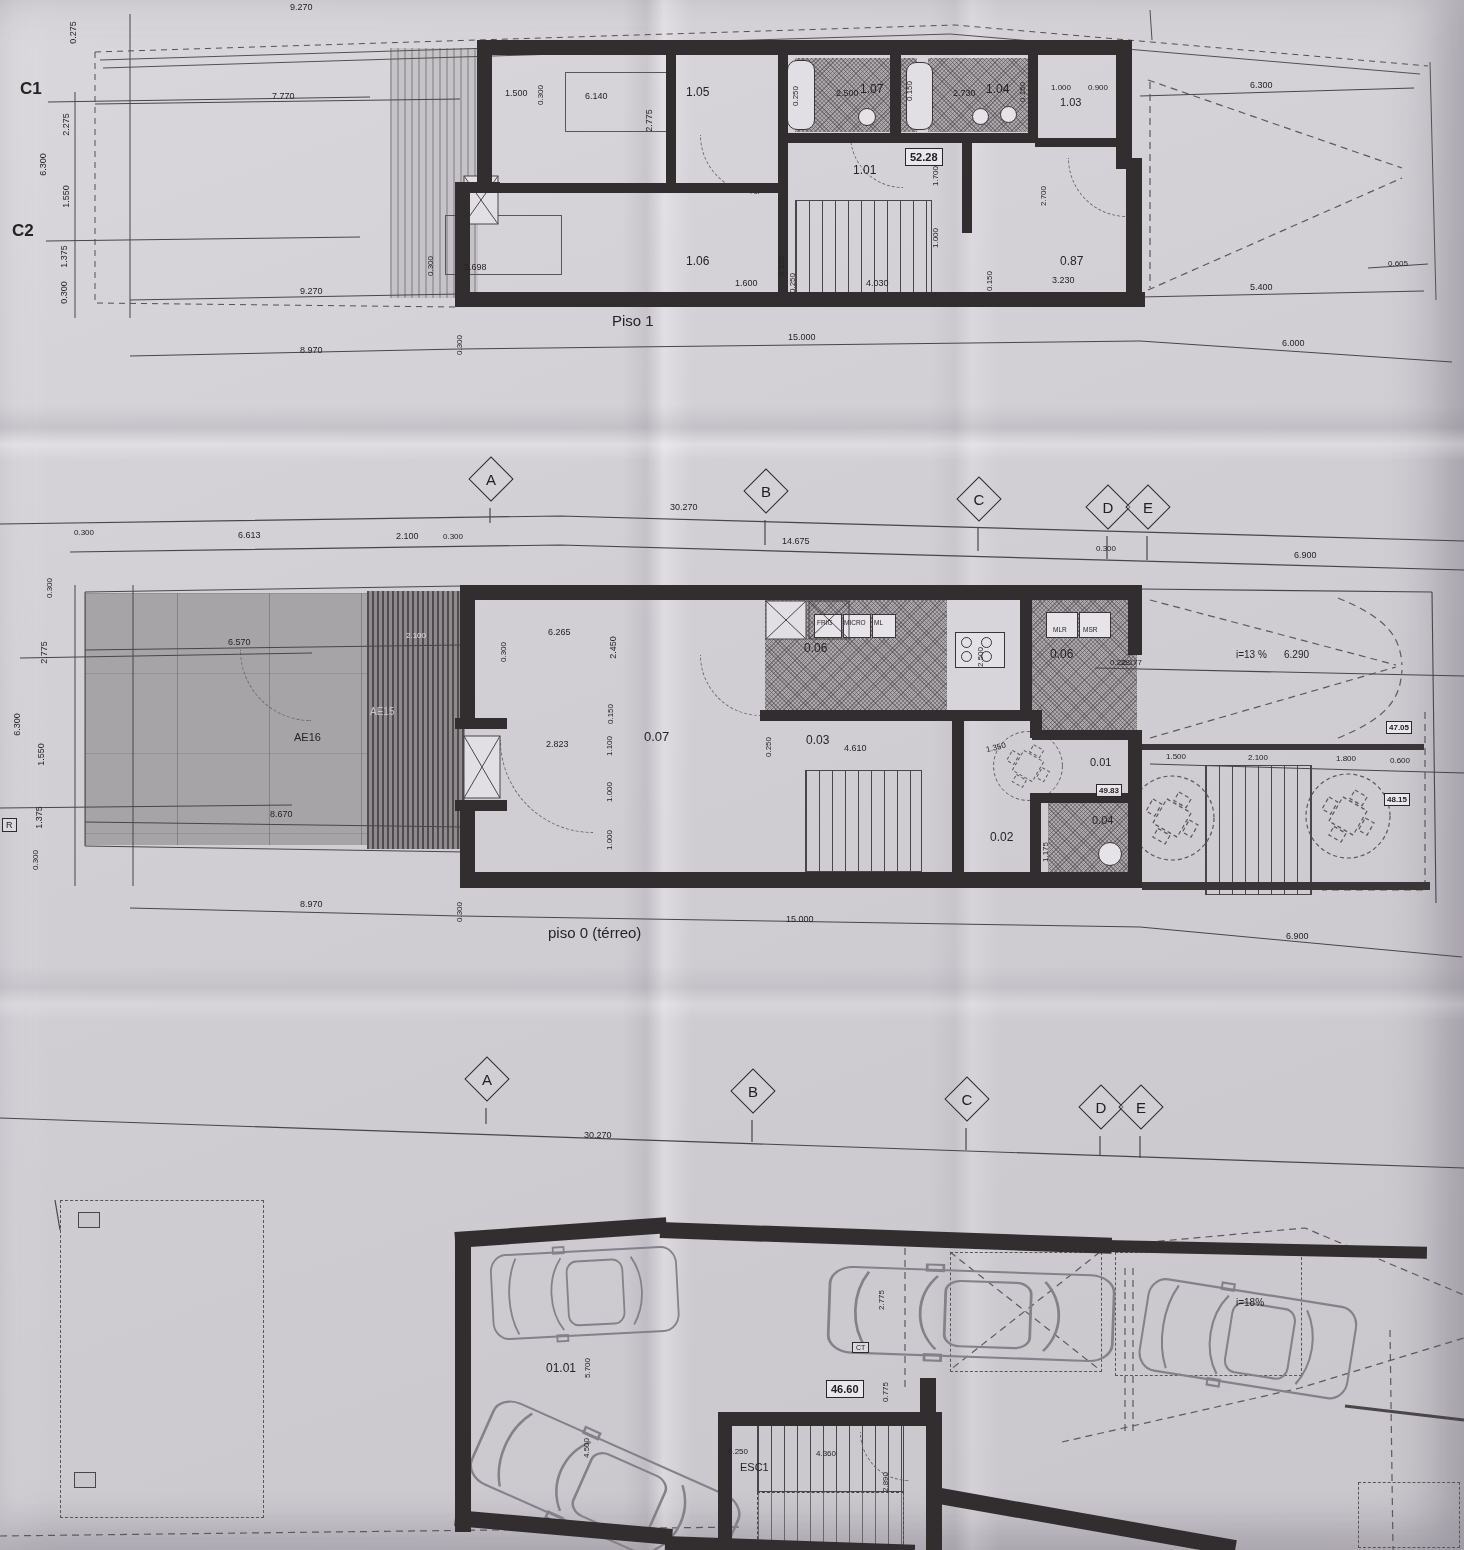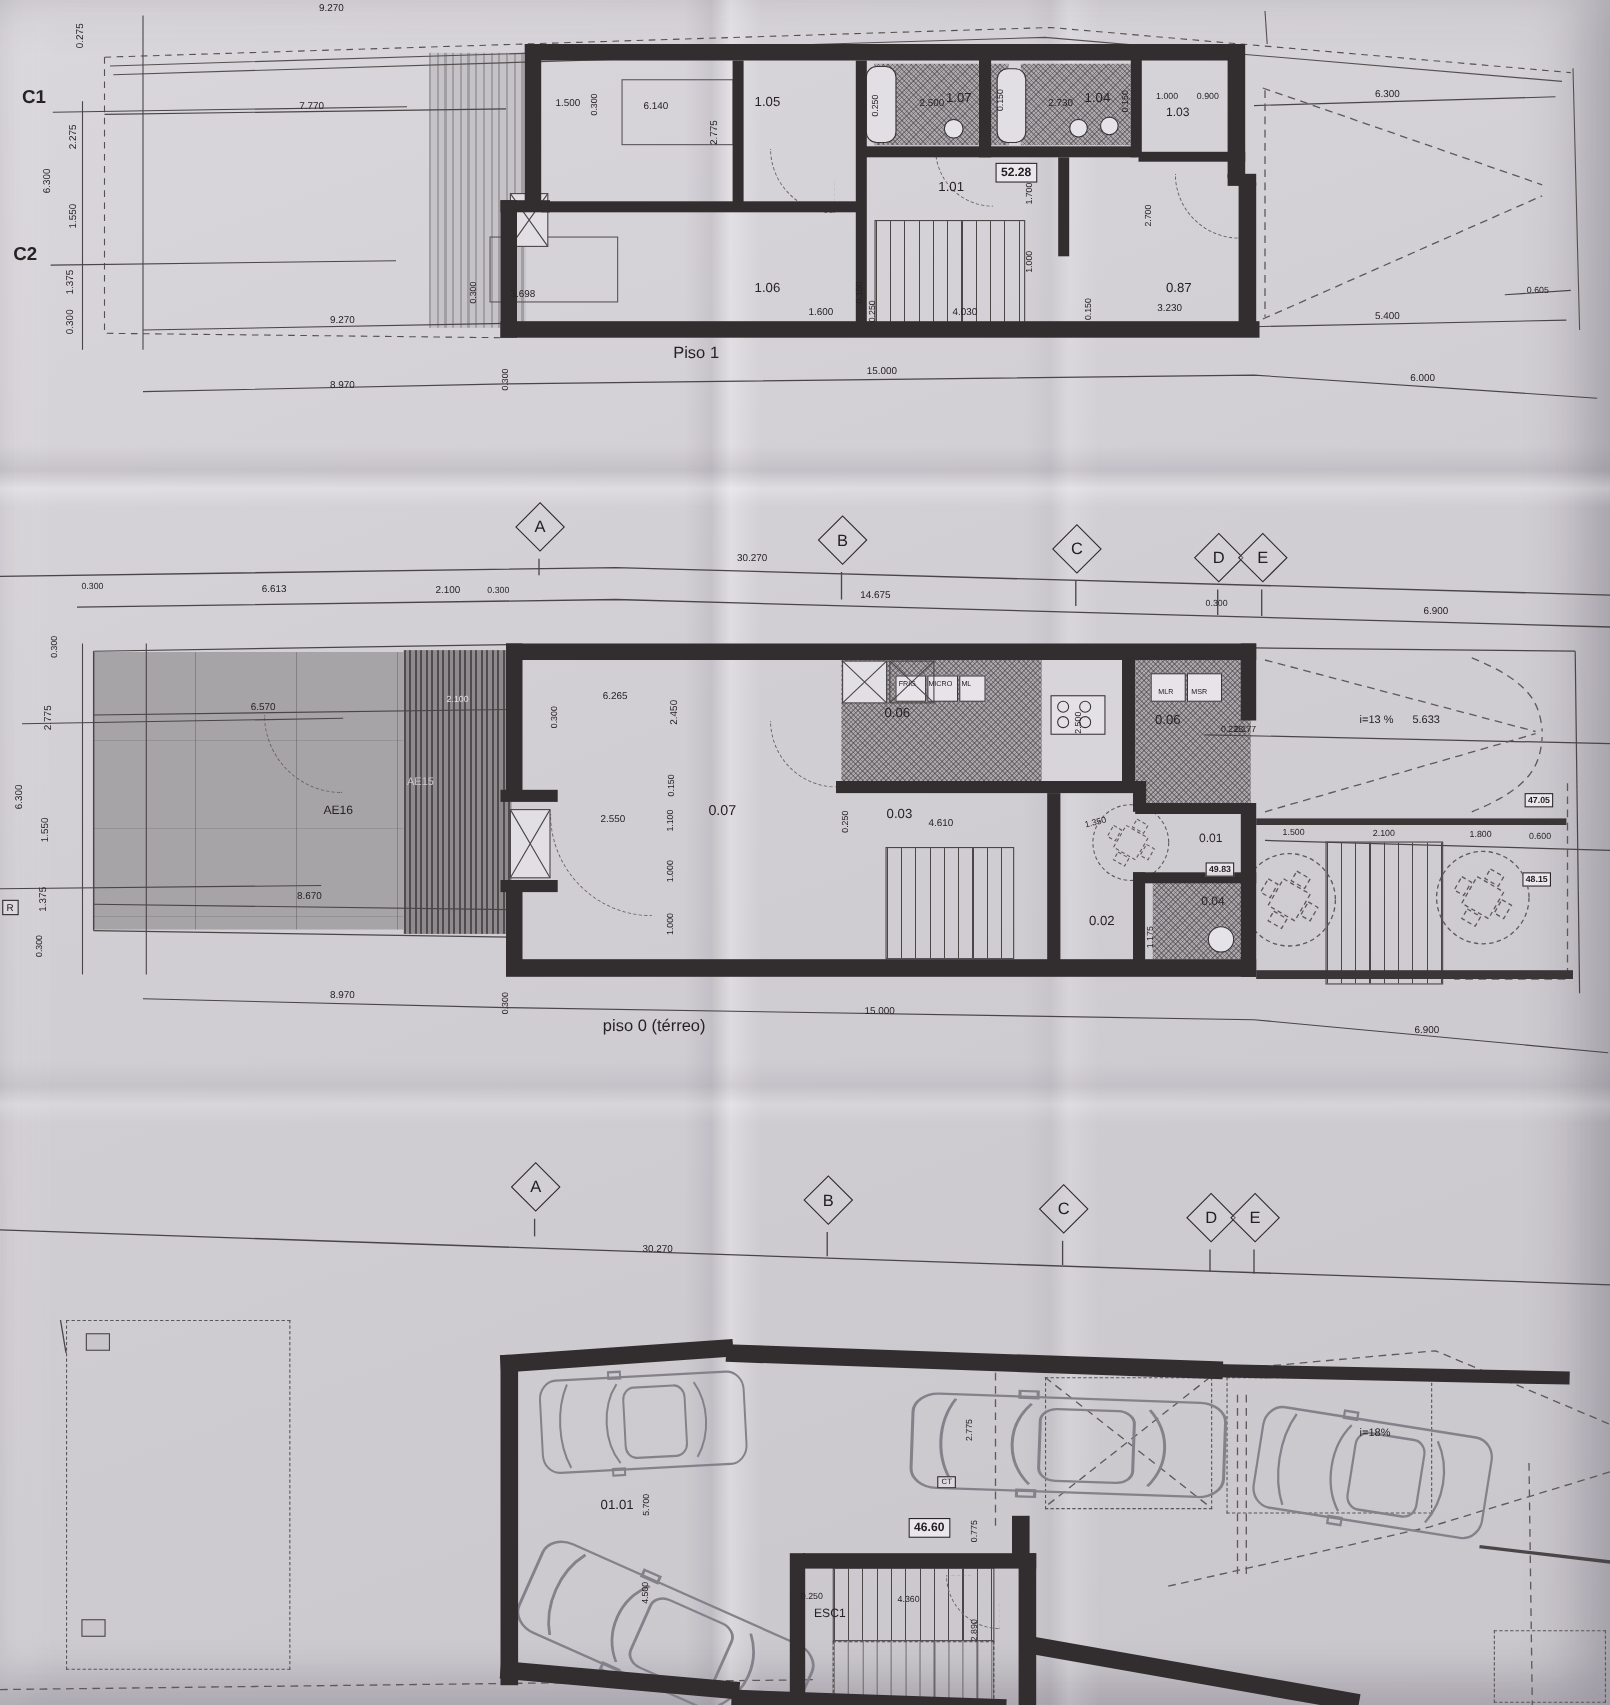--- a/index.html
+++ b/index.html
@@ -410,23 +410,23 @@
     <div class="lbl s6" style="left:817px;top:620px;">FRIG</div>
     <div class="lbl s6" style="left:844px;top:620px;">MICRO</div>
     <div class="lbl s6" style="left:874px;top:620px;">ML</div>
     <div class="lbl r s8" style="left:971px;top:653px;">2.500</div>
     <div class="lbl s12" style="left:1050px;top:648px;">0.06</div>
     <div class="lbl s6" style="left:1053px;top:627px;">MLR</div>
     <div class="lbl s6" style="left:1083px;top:627px;">MSR</div>
     <div class="lbl s8" style="left:1078px;top:659px;padding-left:44px;">2.177</div>
     <div class="lbl s8" style="left:1110px;top:659px;">0.228</div>
     <div class="lbl s10" style="left:1236px;top:650px;">i=13 %</div>
-    <div class="lbl s10" style="left:1284px;top:650px;">5.633</div>
+    <div class="lbl s10" style="left:1284px;top:650px;">6.290</div>
     <div class="badge sm" style="left:1386px;top:721px;">47.05</div>
-    <div class="lbl" style="left:546px;top:740px;">2.550</div>
+    <div class="lbl" style="left:546px;top:740px;">2.823</div>
     <div class="lbl s13" style="left:644px;top:730px;">0.07</div>
     <div class="lbl r s8" style="left:601px;top:710px;">0.150</div>
     <div class="lbl r s8" style="left:600px;top:742px;">1.100</div>
     <div class="lbl r s8" style="left:600px;top:788px;">1.000</div>
     <div class="lbl r s8" style="left:600px;top:836px;">1.000</div>
     <div class="lbl r s8" style="left:759px;top:743px;">0.250</div>
     <div class="lbl s12" style="left:806px;top:734px;">0.03</div>
     <div class="lbl" style="left:844px;top:744px;">4.610</div>
     <div class="lbl s8" style="left:986px;top:744px;transform:rotate(-14deg);">1.350</div>
     <div class="lbl s11" style="left:1090px;top:757px;">0.01</div>

